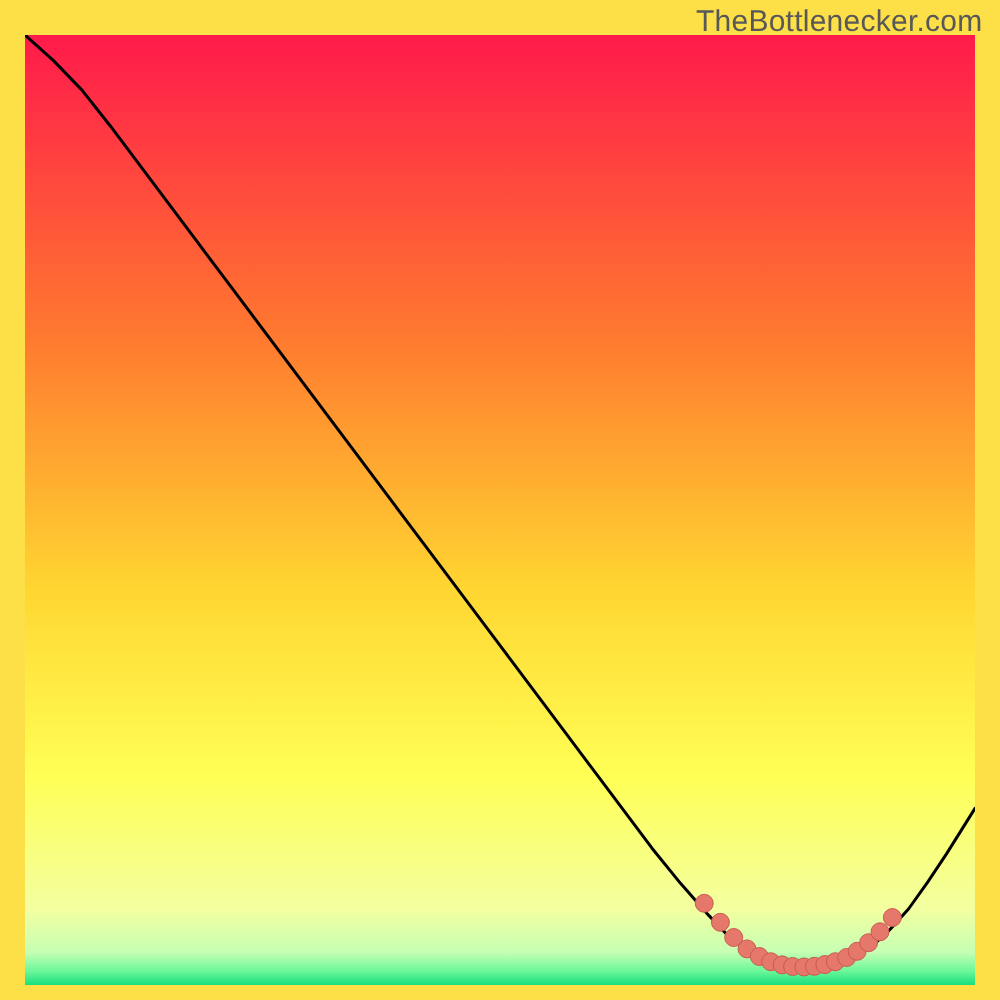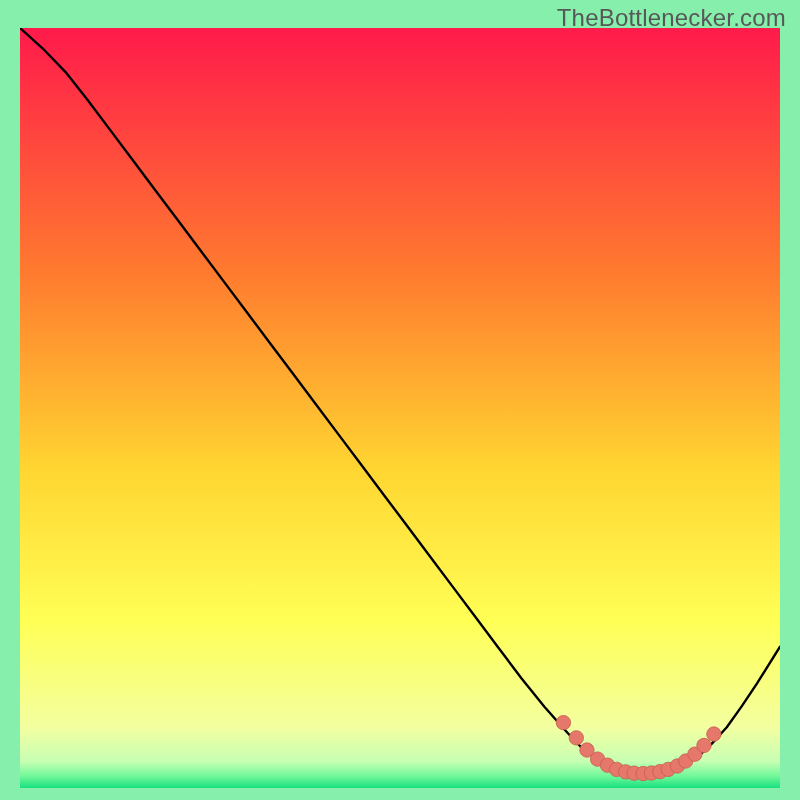--- a/index.html
+++ b/index.html
@@ -1,21 +1,21 @@
 <!DOCTYPE html>
 <html><head>
 <meta charset="utf-8">
 <style>
   * { margin: 0; padding: 0; box-sizing: border-box; }
   html, body { width: 800px; height: 800px; overflow: hidden; background: #000; }
   .stage {
     position: relative;
     width: 800px;
     height: 800px;
-    background: #86efac;
+    background: #fde047;
   }
   .watermark {
     position: absolute;
     top: 4px;
     right: 14px;
     font-family: Arial, Helvetica, sans-serif;
     font-size: 24px;
     color: #585858;
     letter-spacing: 0.2px;
   }

